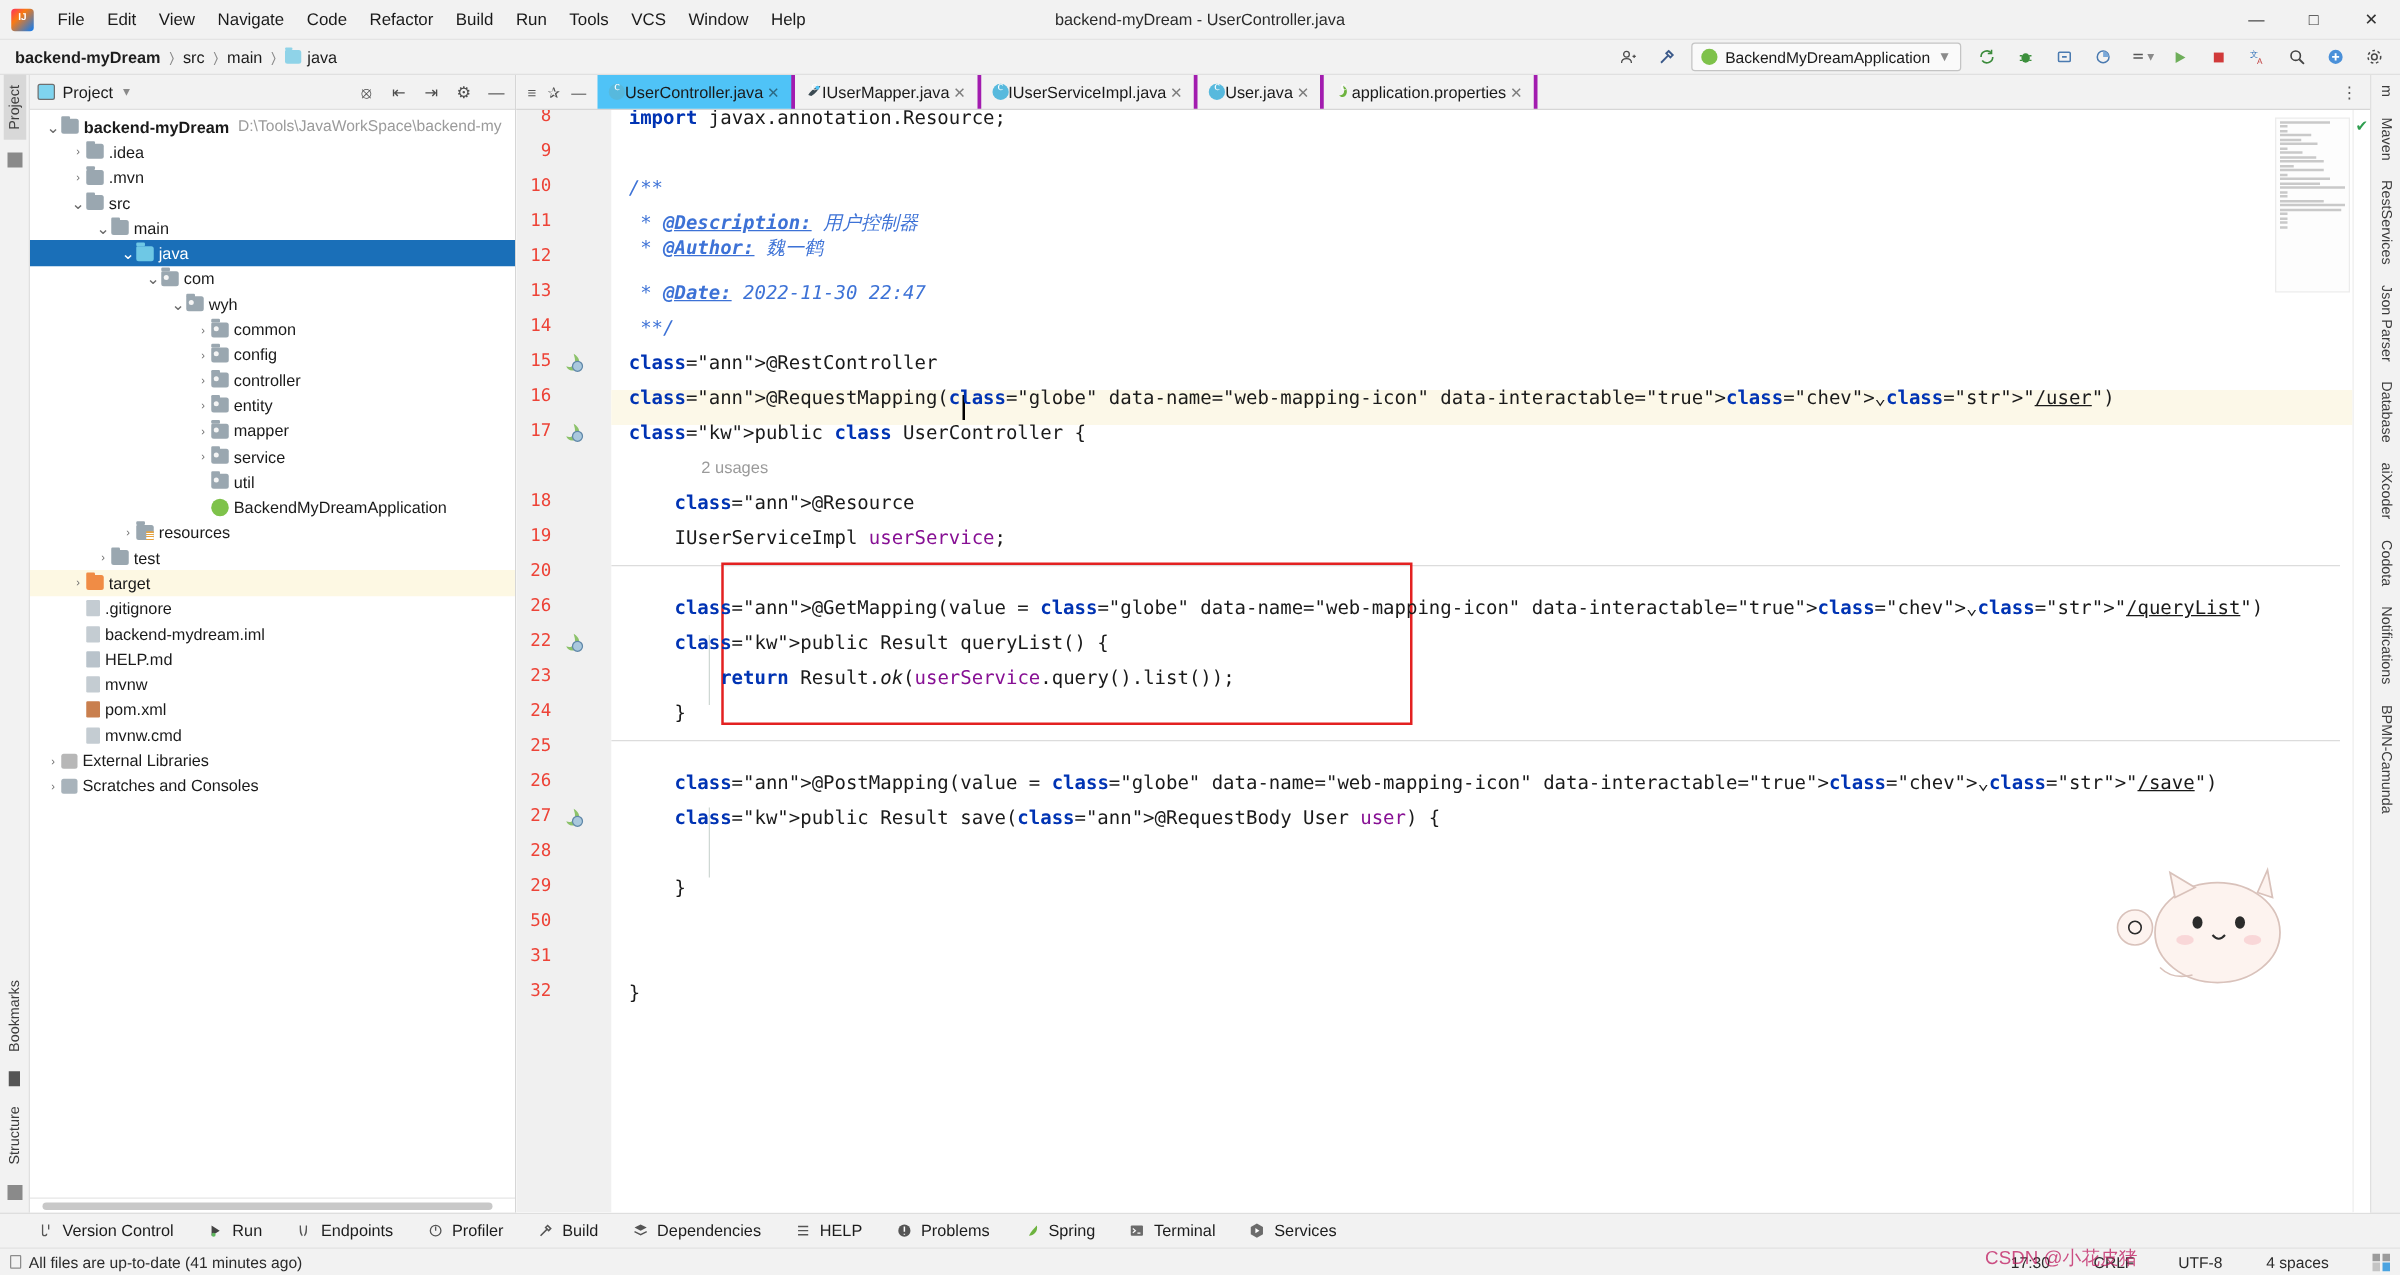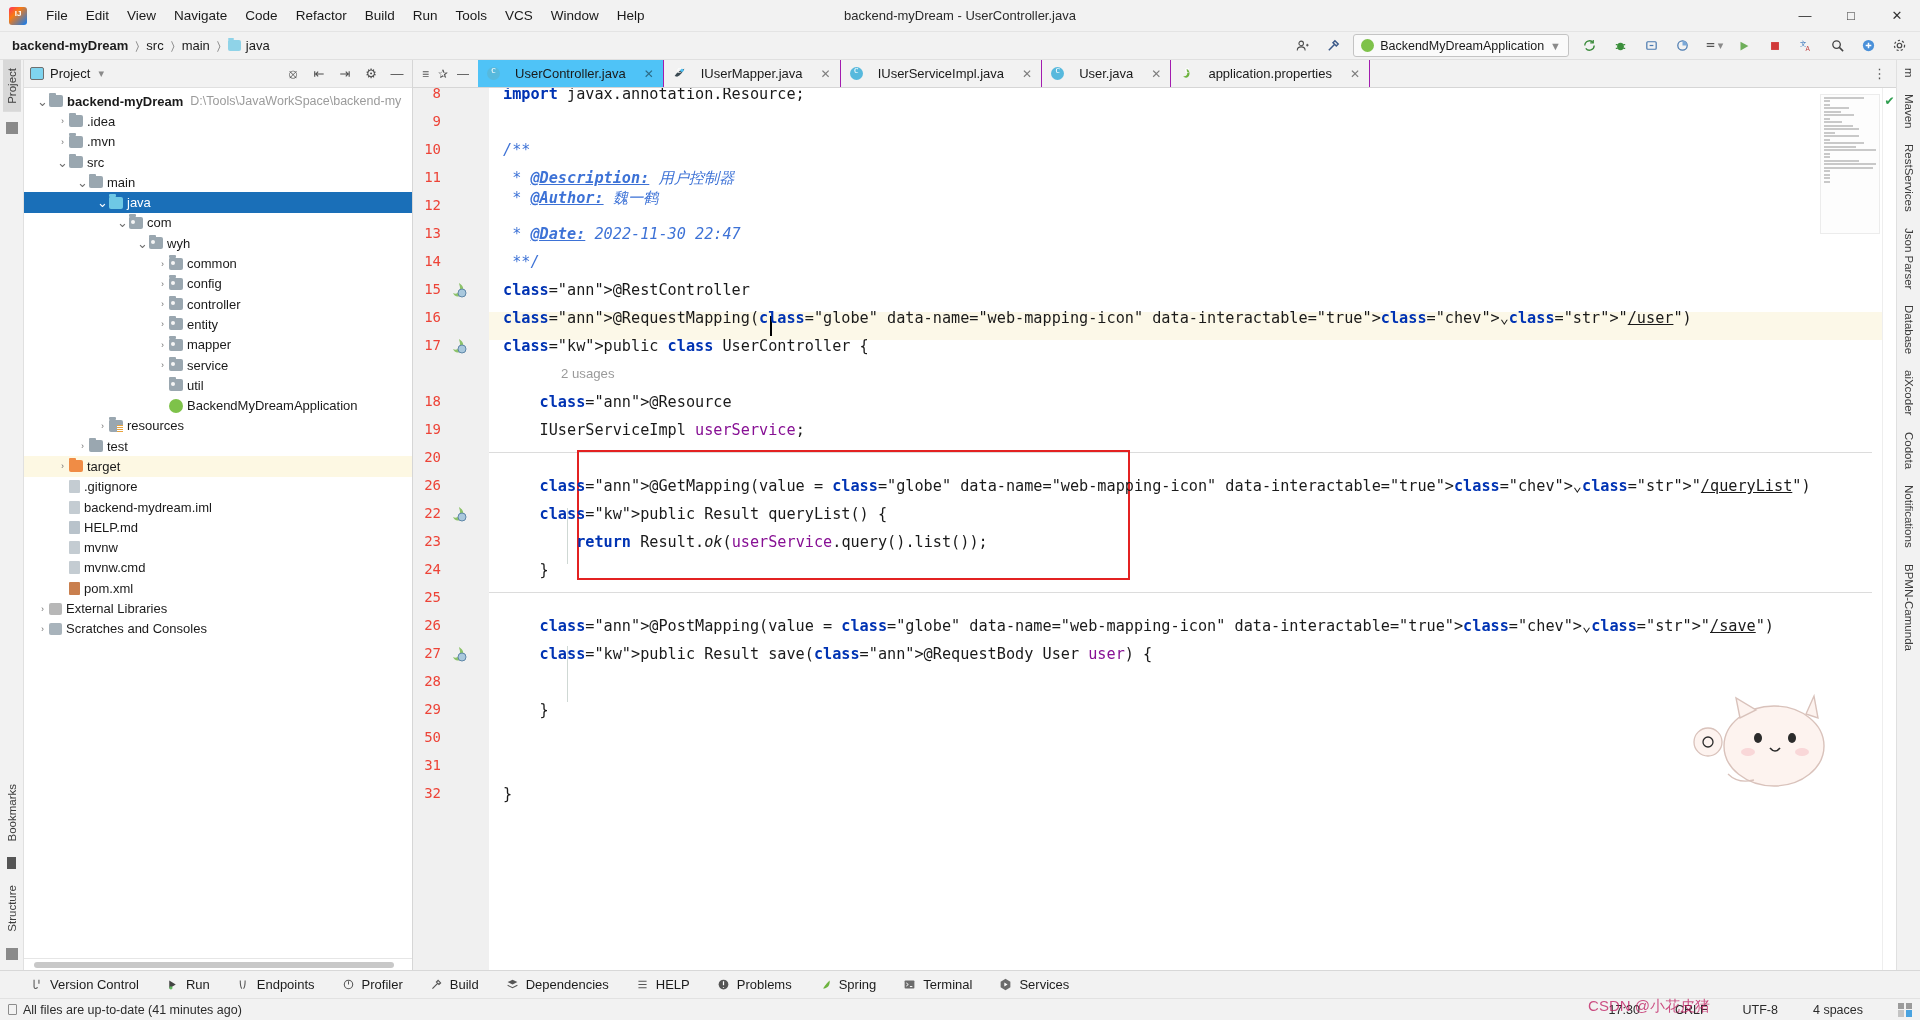--- a/index.html
+++ b/index.html
@@ -84,22 +84,22 @@
   .ic.file{ width:11px;height:13px;background:#c4ccd2;border-radius:1px;}
   .ic.file.md{ background:#b9c3cb; }
   .ic.file.xml{ background:#c97f4e; }
   .ic.lib{ width:13px;height:12px;background:#b7b7b7;border-radius:2px;}
 
   
   .editor{ flex:1; display:flex; flex-direction:column; background:#fff; min-width:0; }
   .tabstrip{ height:28px; background:#f2f2f2; display:flex; align-items:stretch;
     border-bottom:1px solid #d6d6d6; }
   .tpin{ display:flex; align-items:center; gap:9px; padding:0 9px; color:#555; font-size:12px;}
-  .tab{ display:flex; align-items:center; gap:15px; padding:0 9px; font-size:13px;
-    border-right:1px solid #a21caf; white-space:nowrap;justify-content:flex-end; }
+  .tab{ display:flex; align-items:center; gap:0; padding:0 9px; font-size:13px;
+    border-right:3px solid #a21caf; white-space:nowrap;justify-content:flex-end; }
   .tab.active{ background:#4fc3f7; }
   .tab .x{ color:#7d7d7d; font-size:12px; margin-left:3px;}
   .tab.active .x{ color:#2c6a85; }
   .tico{ width:13px;height:13px;border-radius:50%;background:#57b9dd;position:relative;flex:none;}
   .tico:after{content:"c";position:absolute;left:0;right:0;top:-3px;text-align:center;
      font-size:10px;color:#fff;font-family:"Liberation Serif",serif;}
   .tico.mapper{ border-radius:2px; background:transparent; }
   .tico.props{ background:transparent; }
   .tabstrip .more{ margin-left:auto; padding:0 10px; display:flex;align-items:center;color:#555;}
 
@@ -417,27 +417,27 @@
           <span class="ic file md"></span>
           <span class="nm">HELP.md</span>
         </div>
         <div class="row" style="padding-left: 32px;">
           <span class="arrow"></span>
           <span class="ic file"></span>
           <span class="nm">mvnw</span>
         </div>
         <div class="row" style="padding-left: 32px;">
           <span class="arrow"></span>
+          <span class="ic file xml"></span>
+          <span class="nm">pom.xml</span>
+        </div>
+        <div class="row" style="padding-left: 32px;">
+          <span class="arrow"></span>
           <span class="ic file"></span>
           <span class="nm">mvnw.cmd</span>
-        </div>
-        <div class="row" style="padding-left: 32px;">
-          <span class="arrow"></span>
-          <span class="ic file xml"></span>
-          <span class="nm">pom.xml</span>
         </div>
         <div class="row" style="padding-left: 12px;">
           <span class="arrow">›</span>
           <span class="ic lib"></span>
           <span class="nm">External Libraries</span>
         </div>
         <div class="row" style="padding-left: 12px;">
           <span class="arrow">›</span>
           <span class="ic lib" style="background: rgb(168, 179, 187);"></span>
           <span class="nm">Scratches and Consoles</span>

